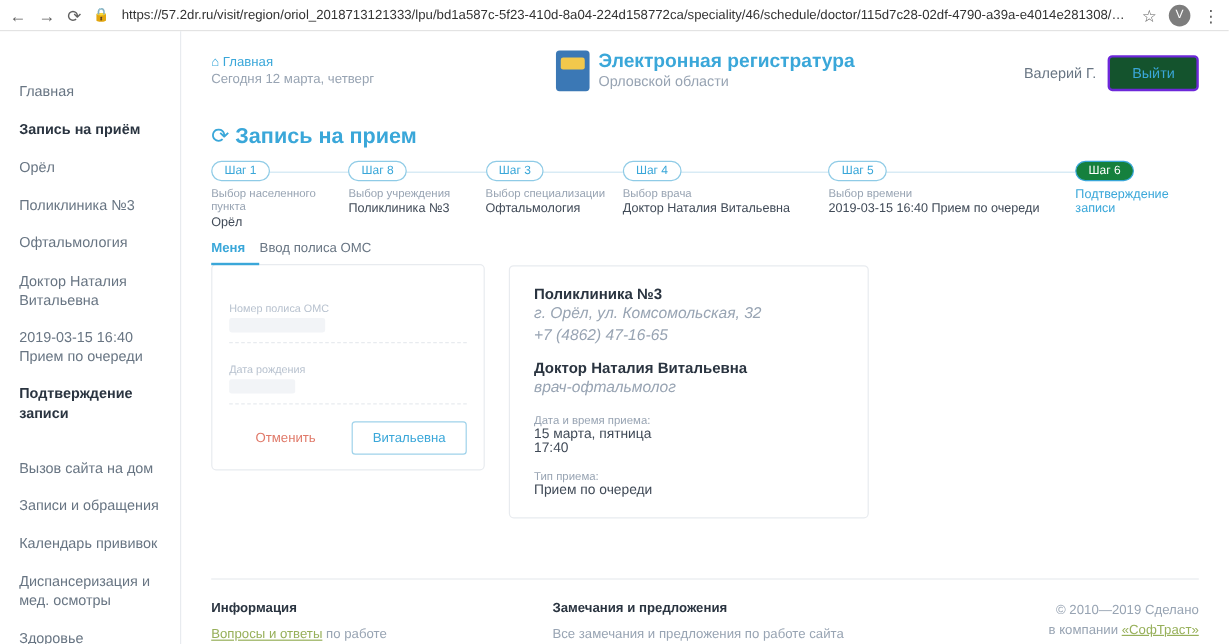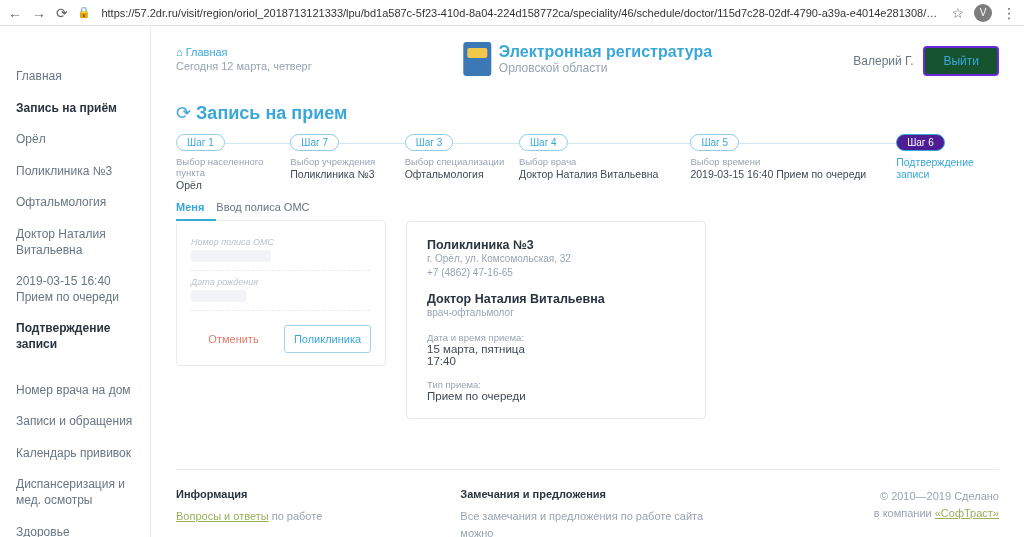--- a/index.html
+++ b/index.html
@@ -26,41 +26,41 @@
   .brand-title { color: #3aa7d9; font-size: 16px; font-weight: 600; }
   .brand-sub { color: #98a4b3; font-size: 12px; }
   .top-right { display: flex; align-items: center; gap: 10px; }
   .username { color: #687583; font-size: 12px; text-align: right; }
   .logout-btn { border: 2px solid #6d28d9; color: #3aa7d9; background: #14532d; padding: 6px 18px; border-radius: 4px; font-size: 12px; cursor: pointer; }
   .page-title { color: #3aa7d9; font-size: 18px; font-weight: 600; margin: 26px 0 10px 0; }
   .page-title::before { content: "⟳ "; font-weight: normal; }
   .steps { display: flex; align-items: flex-start; gap: 0; margin-bottom: 4px; }
   .step { flex: 1; position: relative; }
   .step-badge { display: inline-block; border: 1px solid #8fcbe6; color: #3aa7d9; font-size: 10px; padding: 2px 10px; border-radius: 10px; background: #fff; position: relative; z-index: 1; }
-  .step.active .step-badge { background: #4c1d95; color: #fff; border-color: #3aa7d9; }
+  .step.active .step-badge { background: #15803d; color: #fff; border-color: #3aa7d9; }
   .step-line { position: absolute; top: 9px; left: 0; right: 0; height: 1px; background: #cfe7f3; z-index: 0; }
   .step-label { color: #98a4b3; font-size: 9.5px; margin-top: 5px; }
   .step-value { color: #404a57; font-size: 10.5px; margin-top: 1px; }
   .step.active .step-value { color: #3aa7d9; }
   .content-row { display: flex; gap: 20px; align-items: flex-start; }
-  .form-panel { width: 210px; }
+  .form-panel { width: 228px; }
   .tabs { display: flex; font-size: 11px; margin-bottom: 0; }
   .tab { padding: 6px 12px 6px 0; color: #687583; cursor: pointer; }
   .tab.active { color: #3aa7d9; border-bottom: 2px solid #3aa7d9; font-weight: 600; }
   .form-card { border: 1px solid #e8ebef; border-radius: 4px; padding: 14px 14px 12px 14px; margin-top: -1px; }
-  .fld-label { color: #b8c2cf; font-size: 9px; margin-top: 2px; font-style: italic; }
+  .fld-label { color: #b8c2cf; font-size: 9px; margin-top: 17px; }
   .fld-val { height: 12px; background: #f2f4f7; border-radius: 2px; width: 80px; margin: 3px 0 8px 0; }
   .dotline { border-top: 1px dashed #e8ebef; margin: 4px 0 6px 0; }
   .form-actions { display: flex; gap: 8px; margin-top: 14px; }
   .btn-cancel { flex: 1; color: #e07a6a; background: #fff; border: none; font-size: 11px; padding: 7px 0; cursor: pointer; }
   .btn-confirm { flex: 1; color: #3aa7d9; background: #fff; border: 1px solid #9fd2ea; font-size: 11px; padding: 7px 0; border-radius: 3px; cursor: pointer; }
   .info-panel { border: 1px solid #e8ebef; border-radius: 4px; padding: 16px 20px; width: 300px; margin-top: 26px; }
   .info-block { margin-bottom: 12px; }
   .info-title { font-weight: 600; font-size: 12.5px; color: #2a3440; }
-  .info-sub { color: #98a4b3; font-size: 10px; line-height: 1.4; }
+  .info-sub { color: #98a4b3; font-size: 13px; line-height: 1.4; font-style: italic; }
   .info-label { color: #98a4b3; font-size: 9.5px; }
   .info-val { color: #404a57; font-size: 11.5px; }
   .footer { border-top: 1px solid #e8ebef; margin-top: 50px; padding-top: 18px; display: flex; gap: 30px; }
   .fcol { flex: 1; font-size: 11px; }
   .fhead { font-weight: 600; color: #2a3440; margin-bottom: 8px; }
   .flink { color: #97b05a; text-decoration: underline; cursor: pointer; }
   .fgrey { color: #98a4b3; line-height: 1.5; }
 </style>
 </head>
 <body>
@@ -80,21 +80,21 @@
   <div class="sidebar">
     <div class="sidebar-item">Главная</div>
     <div class="sidebar-item active">Запись на приём</div>
     <div class="sidebar-item">Орёл</div>
     <div class="sidebar-item">Поликлиника №3</div>
     <div class="sidebar-item">Офтальмология</div>
     <div class="sidebar-item">Доктор Наталия Витальевна</div>
     <div class="sidebar-item">2019-03-15 16:40 Прием по очереди</div>
     <div class="sidebar-item active">Подтверждение записи</div>
     <div style="height:14px"></div>
-    <div class="sidebar-item">Номер врача на дом</div>
+    <div class="sidebar-item">Вызов сайта на дом</div>
     <div class="sidebar-item">Записи и обращения</div>
     <div class="sidebar-item">Календарь прививок</div>
     <div class="sidebar-item">Диспансеризация и мед. осмотры</div>
     <div class="sidebar-item">Здоровье</div>
   </div>
 
   <div class="main">
     <div class="topbar">
       <div class="top-left">
         <div class="home-link">Главная</div>
@@ -110,21 +110,21 @@
       <div class="top-right">
         <span class="username">Валерий Г.</span>
         <button class="logout-btn">Выйти</button>
       </div>
     </div>
 
     <div class="page-title">Запись на прием</div>
 
     <div class="steps">
       <div class="step"><div class="step-line"></div><span class="step-badge">Шаг 1</span><div class="step-label">Выбор населенного пункта</div><div class="step-value">Орёл</div></div>
-      <div class="step"><div class="step-line"></div><span class="step-badge">Шаг 7</span><div class="step-label">Выбор учреждения</div><div class="step-value">Поликлиника №3</div></div>
+      <div class="step"><div class="step-line"></div><span class="step-badge">Шаг 8</span><div class="step-label">Выбор учреждения</div><div class="step-value">Поликлиника №3</div></div>
       <div class="step"><div class="step-line"></div><span class="step-badge">Шаг 3</span><div class="step-label">Выбор специализации</div><div class="step-value">Офтальмология</div></div>
       <div class="step" style="flex:1.5"><div class="step-line"></div><span class="step-badge">Шаг 4</span><div class="step-label">Выбор врача</div><div class="step-value">Доктор Наталия Витальевна</div></div>
       <div class="step" style="flex:1.8"><div class="step-line"></div><span class="step-badge">Шаг 5</span><div class="step-label">Выбор времени</div><div class="step-value">2019-03-15 16:40 Прием по очереди</div></div>
       <div class="step active" style="flex:0.9"><span class="step-badge">Шаг 6</span><div class="step-value" style="margin-top:5px">Подтверждение записи</div></div>
     </div>
 
     <div class="content-row">
       <div class="form-panel">
         <div class="tabs">
           <div class="tab active">Меня</div>
@@ -132,21 +132,21 @@
         </div>
         <div class="form-card">
           <div class="fld-label">Номер полиса ОМС</div>
           <div class="fld-val"></div>
           <div class="dotline"></div>
           <div class="fld-label">Дата рождения</div>
           <div class="fld-val" style="width:55px"></div>
           <div class="dotline"></div>
           <div class="form-actions">
             <button class="btn-cancel">Отменить</button>
-            <button class="btn-confirm">Поликлиника</button>
+            <button class="btn-confirm">Витальевна</button>
           </div>
         </div>
       </div>
 
       <div class="info-panel">
         <div class="info-block">
           <div class="info-title">Поликлиника №3</div>
           <div class="info-sub">г. Орёл, ул. Комсомольская, 32</div>
           <div class="info-sub">+7 (4862) 47-16-65</div>
         </div>

